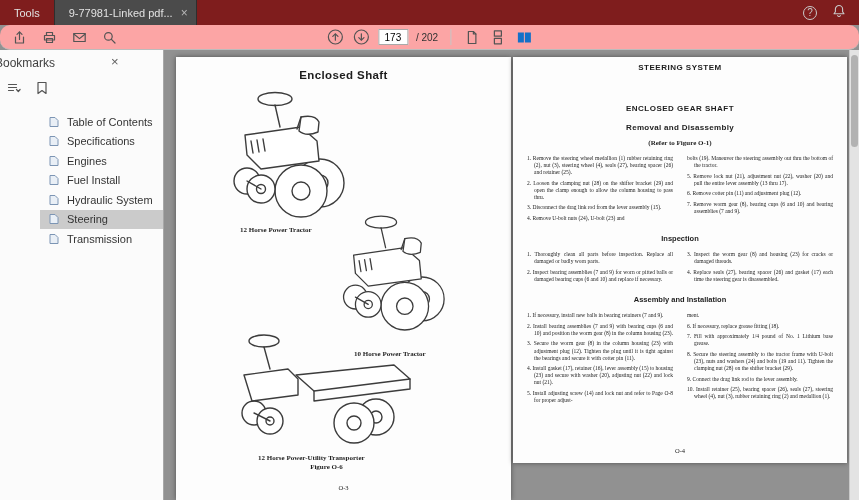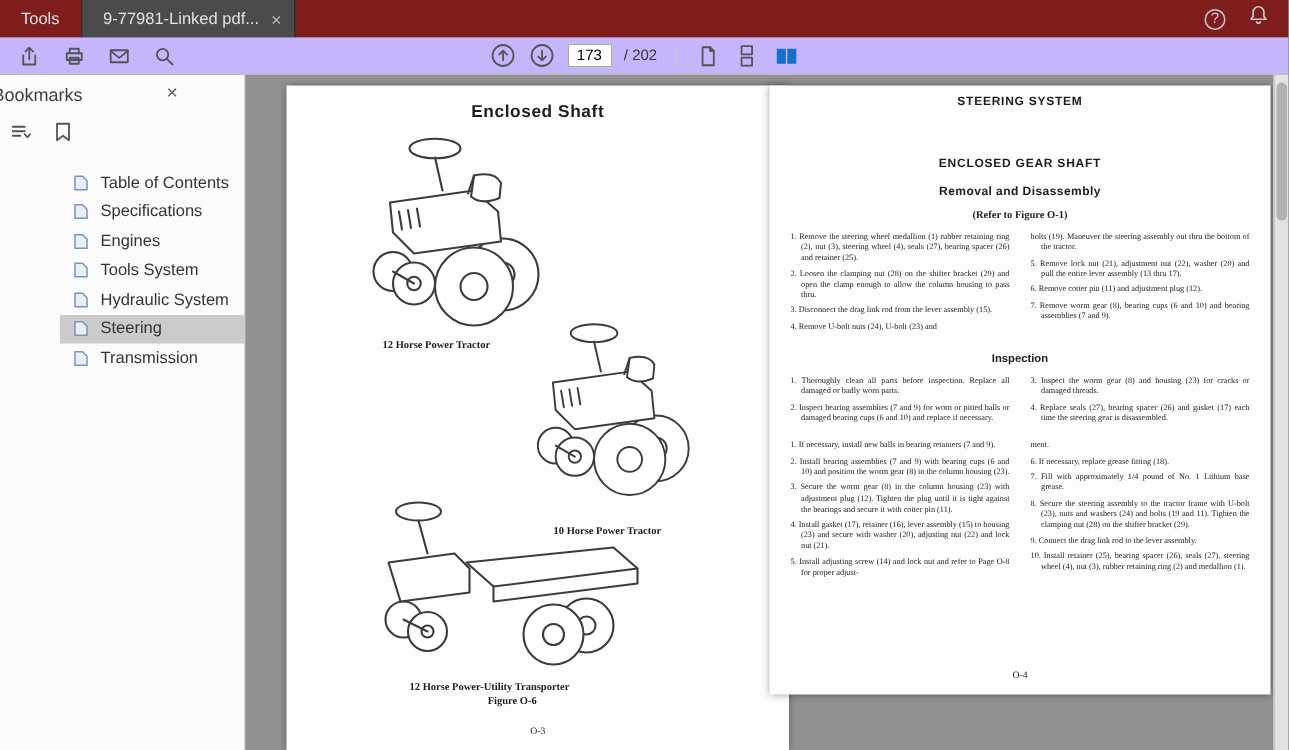--- a/index.html
+++ b/index.html
@@ -12,21 +12,21 @@
   .tabbar { position:absolute; top:0; left:0; width:859px; height:25px; background:#7f1d1d; display:flex; align-items:stretch; }
   .tab { display:flex; align-items:center; font-size:11px; color:#e2e2e2; padding:0 14px; cursor:default; }
   .tab.tools { border-right:1px solid #2e2e2e; }
   .tab.doc { background:#4b4b4b; border-right:1px solid #2e2e2e; max-width:170px; padding-right:8px; }
   .doc-label { white-space:nowrap; overflow:hidden; text-overflow:ellipsis; max-width:120px; }
   .tab-close { margin-left:8px; color:#b8b8b8; font-size:12px; line-height:1; cursor:pointer; }
   .tabbar-right { margin-left:auto; display:flex; align-items:center; gap:14px; padding-right:12px; }
   .help-circle { width:14px; height:14px; border:1px solid #c9c9c9; border-radius:50%; color:#c9c9c9; font-size:10px; line-height:12px; text-align:center; cursor:pointer; }
 
   
-  .toolbar { position:absolute; top:25px; left:0; width:859px; height:25px; background:#c4b5fd; border-bottom:1px solid #bcbcbc; display:flex; align-items:center; }
+  .toolbar { position:absolute; top:25px; left:0; width:859px; height:25px; background:#fca5a5; border-bottom:1px solid #bcbcbc; display:flex; align-items:center;border-radius:10px; }
   .tb-left { display:flex; align-items:center; gap:12px; padding-left:10px; }
   .tb-btn { width:18px; height:18px; display:flex; align-items:center; justify-content:center; cursor:pointer; }
   .tb-btn svg { display:block; }
   .tb-center { position:absolute; left:50%; transform:translateX(-50%); display:flex; align-items:center; gap:8px; }
   .page-input { width:30px; height:16px; border:1px solid #a9a9a9; background:#fff; font-size:10px; text-align:center; font-family:"Liberation Sans", sans-serif; }
   .page-count { font-size:10px; color:#333;text-align:right; }
   .tb-sep { width:1px; height:16px; background:#c6c6c6; margin:0 4px; }
 
   
   .content { position:absolute; top:50px; left:0; width:859px; height:450px; }
@@ -39,21 +39,21 @@
   .sb-tools { display:flex; align-items:center; gap:10px; padding:3px 0 3px 5px; }
   .sb-tool { width:18px; height:18px; display:flex; align-items:center; justify-content:center; cursor:pointer; }
   .bm-list { margin-top:12px;padding-left:40px; }
   .bm-item { display:flex; align-items:center; gap:7px; height:19.5px; padding-left:8px; font-size:11px; color:#343434; cursor:pointer; white-space:nowrap; }
   .bm-item.active { background:#cbcbcb; }
   .bm-icon { display:flex; }
 
   
   .docarea { position:absolute; left:164px; top:0; width:685px; height:450px; }
   .page { position:absolute; background:#fdfdfd; box-shadow:0 0 5px rgba(0,0,0,.45); color:#1d1d1d; }
-  .page-left  { left:27px;  top:7px; width:335px; height:443px; font-family:"Liberation Serif", serif; }
+  .page-left  { left:12px;  top:7px; width:335px; height:443px; font-family:"Liberation Serif", serif; }
   .page-right { left:349px; top:7px; width:334px; height:406px; font-family:"Liberation Serif", serif; }
 
   
   .lp-title { position:absolute; top:12px; left:0; right:0; text-align:center; font-family:"Liberation Sans", sans-serif; font-weight:bold; font-size:11.5px; letter-spacing:.4px; }
   .tractor { position:absolute; }
   .t1 { left:40px;  top:26px;  width:142px; height:140px; }
   .t2 { left:152px; top:142px; width:128px; height:145px; }
   .t3 { left:50px;  top:272px; width:200px; height:120px; }
   .caption { position:absolute; font-weight:bold; font-size:7px; white-space:nowrap; }
   .cap1 { left:64px;  top:169px; }
@@ -216,21 +216,21 @@
               </svg>
             </span>
             <span>Engines</span>
           </div>
           <div class="bm-item">
             <span class="bm-icon">
               <svg width="12" height="12" viewBox="0 0 12 12">
                 <path d="M2 1.5 h5 l3 3 v6 H2 z" fill="#e9eff6" stroke="#7c95b4" stroke-width="1"></path>
               </svg>
             </span>
-            <span>Tools System</span>
+            <span>Fuel Install</span>
           </div>
           <div class="bm-item">
             <span class="bm-icon">
               <svg width="12" height="12" viewBox="0 0 12 12">
                 <path d="M2 1.5 h5 l3 3 v6 H2 z" fill="#e9eff6" stroke="#7c95b4" stroke-width="1"></path>
               </svg>
             </span>
             <span>Hydraulic System</span>
           </div>
           <div class="bm-item active">
@@ -356,20 +356,21 @@
           <p class="para">1. Thoroughly clean all parts before inspection. Replace all damaged or badly worn parts.</p>
               <p class="para">2. Inspect bearing assemblies (7 and 9) for worn or pitted balls or damaged bearing cups (6 and 10) and replace if necessary.</p>
             </div>
           <div class="col">
 
           <p class="para">3. Inspect the worm gear (8) and housing (23) for cracks or damaged threads.</p>
               <p class="para">4. Replace seals (27), bearing spacer (26) and gasket (17) each time the steering gear is disassembled.</p>
             </div>
         </div>
 
+        <div class="sec-head">Assembly and Installation</div>
         <div class="cols">
           <div class="col">
 
           <p class="para">1. If necessary, install new balls in bearing retainers (7 and 9).</p>
               <p class="para">2. Install bearing assemblies (7 and 9) with bearing cups (6 and 10) and position the worm gear (8) in the column housing (23).</p>
               <p class="para">3. Secure the worm gear (8) in the column housing (23) with adjustment plug (12). Tighten the plug until it is tight against the bearings and secure it with cotter pin (11).</p>
               <p class="para">4. Install gasket (17), retainer (16), lever assembly (15) to housing (23) and secure with washer (20), adjusting nut (22) and lock nut (21).</p>
               <p class="para">5. Install adjusting screw (14) and lock nut and refer to Page O-8 for proper adjust-</p>
             </div>
           <div class="col">

